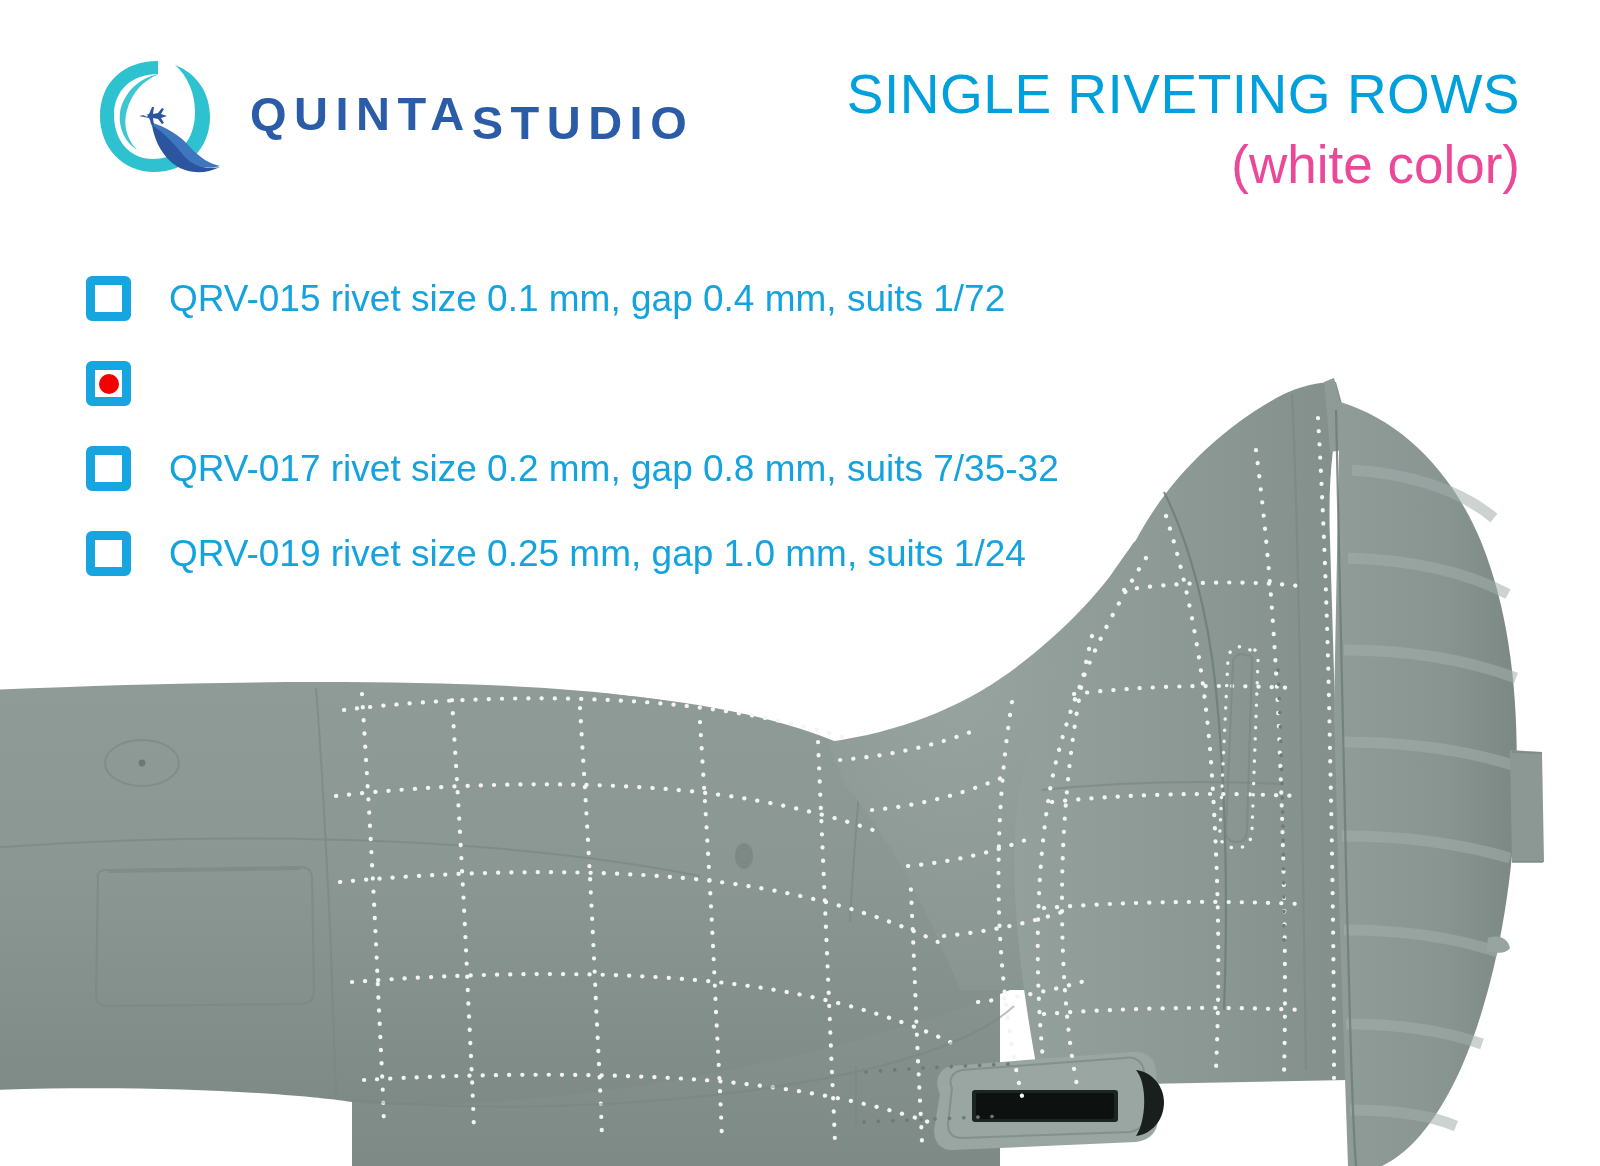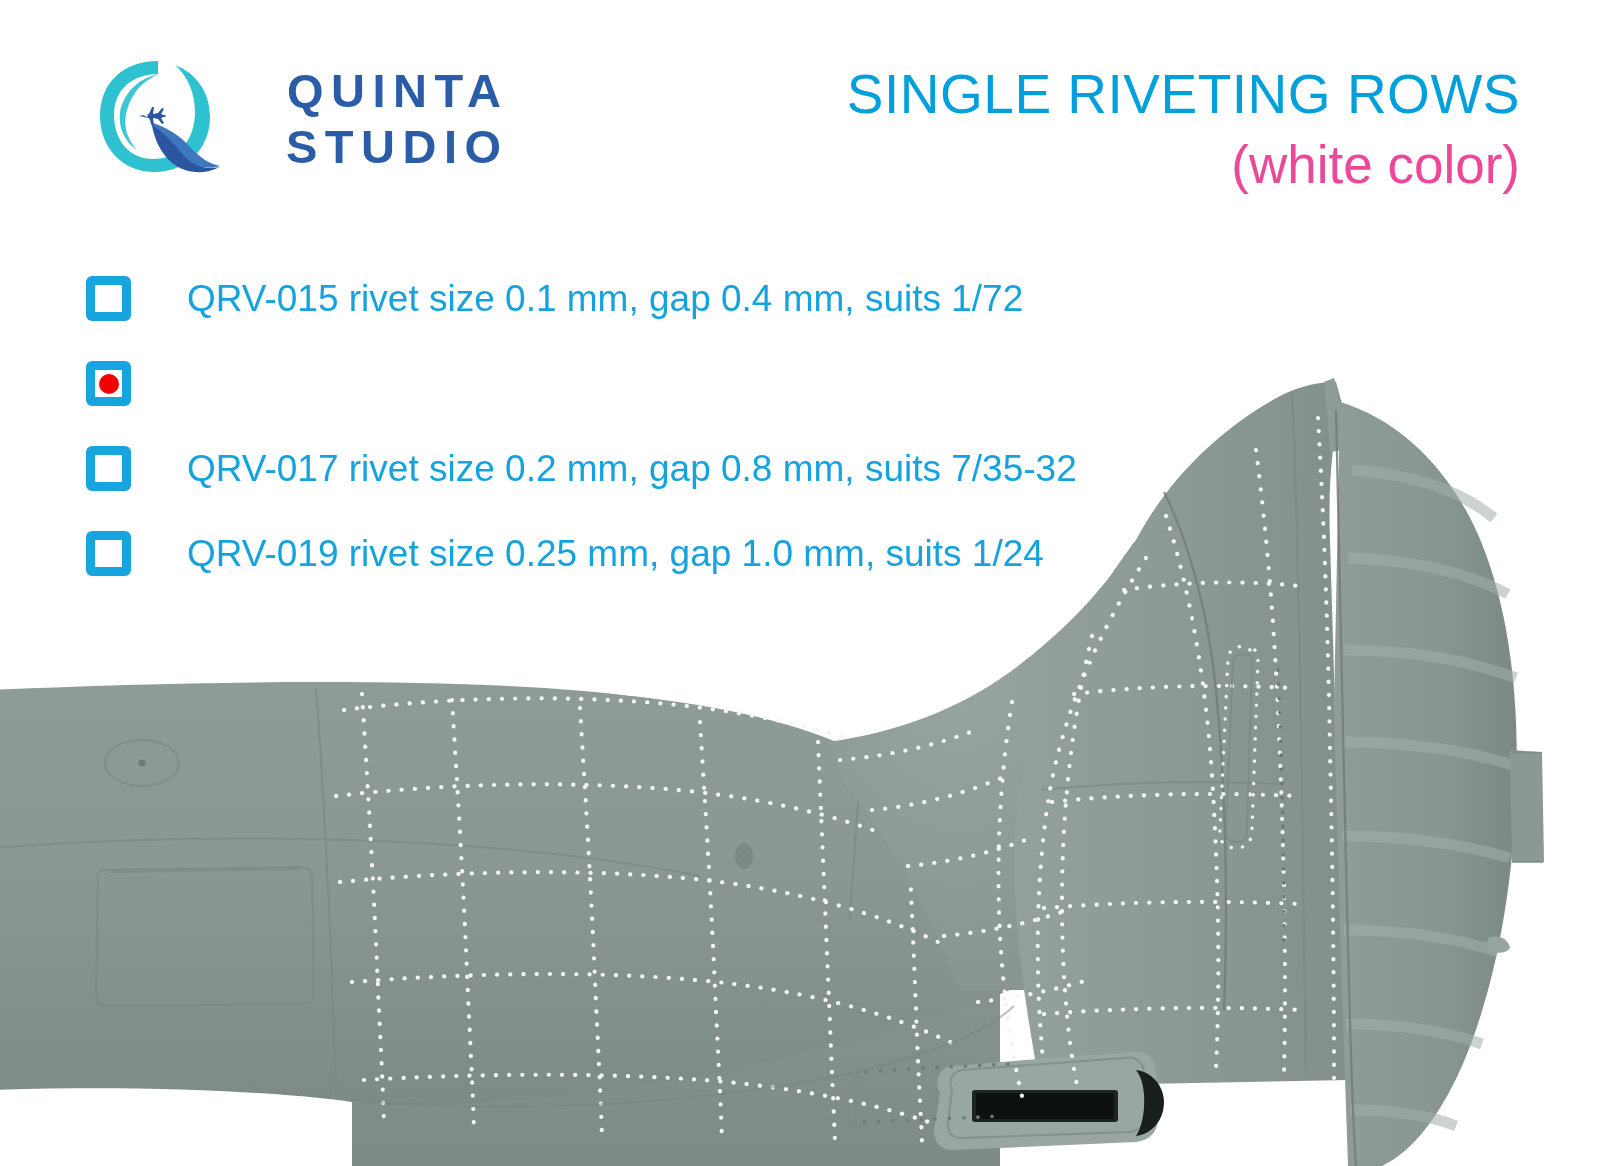--- a/index.html
+++ b/index.html
@@ -31,32 +31,31 @@
     display: flex;
     align-items: center;
     gap: 26px;
   }
   #brand-mark {
     width: 132px; height: 132px;
     flex: none;
   }
   #brand-words {
     display: flex;
-    flex-direction: column;
+    flex-direction: row;
     line-height: 1.0;
-    align-items: flex-end;
   }
   .brand-line {
     color: #2a5ca8;
     font-weight: bold;
     font-size: 47px;
     letter-spacing: 7.5px;
     white-space: nowrap;
   }
-  .brand-line.second { margin-top: 9px; margin-left: 36px; }
+  .brand-line.second { margin-top: 9px; }
 
   #title-block {
     position: absolute;
     right: 80px; top: 66px;
     text-align: right;
   }
   #main-title {
     color: #00a0dc;
     font-size: 55px;
     letter-spacing: 0.5px;
@@ -73,21 +72,20 @@
   
   #product-list {
     position: absolute;
     left: 86px; top: 256px;
     width: 1000px;
   }
   .product-row {
     display: flex;
     align-items: center;
     height: 85px;
-    gap: 18px;
   }
   .checkbox {
     width: 45px; height: 45px;
     border: 9px solid #17a5e0;
     border-radius: 6px;
     background: #ffffff;
     box-sizing: border-box;
     flex: none;
     display: flex;
     align-items: center;

